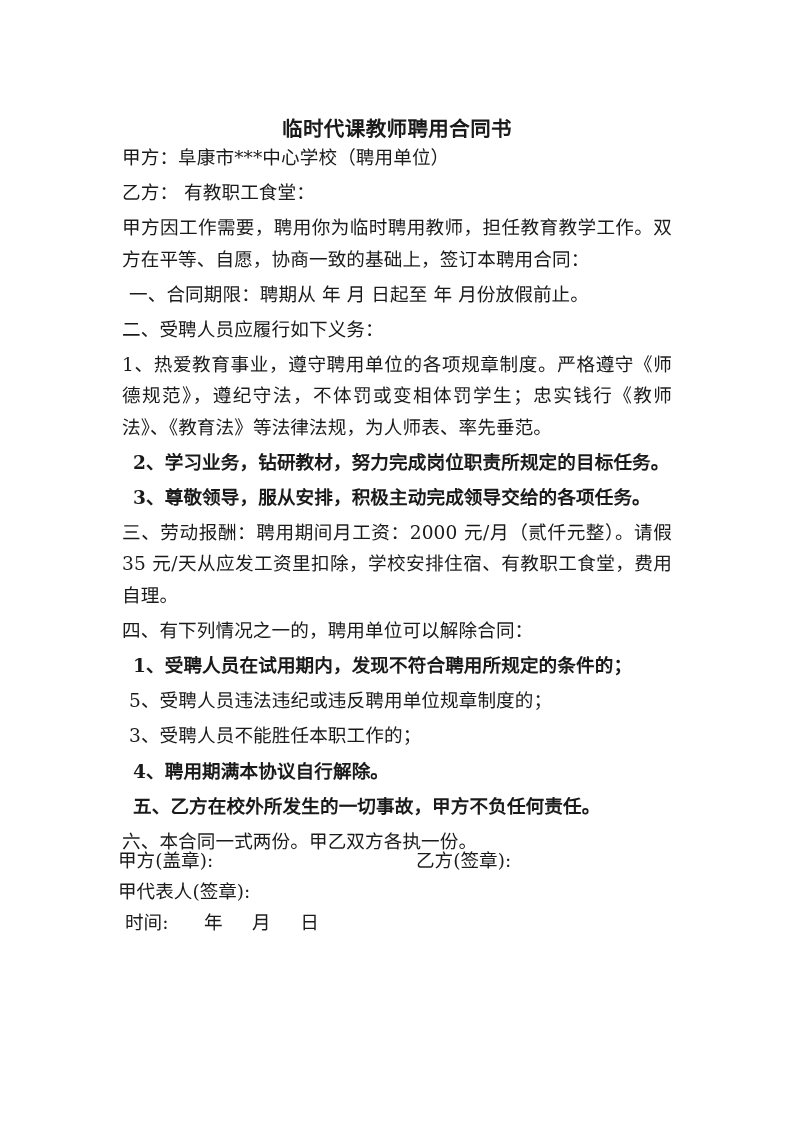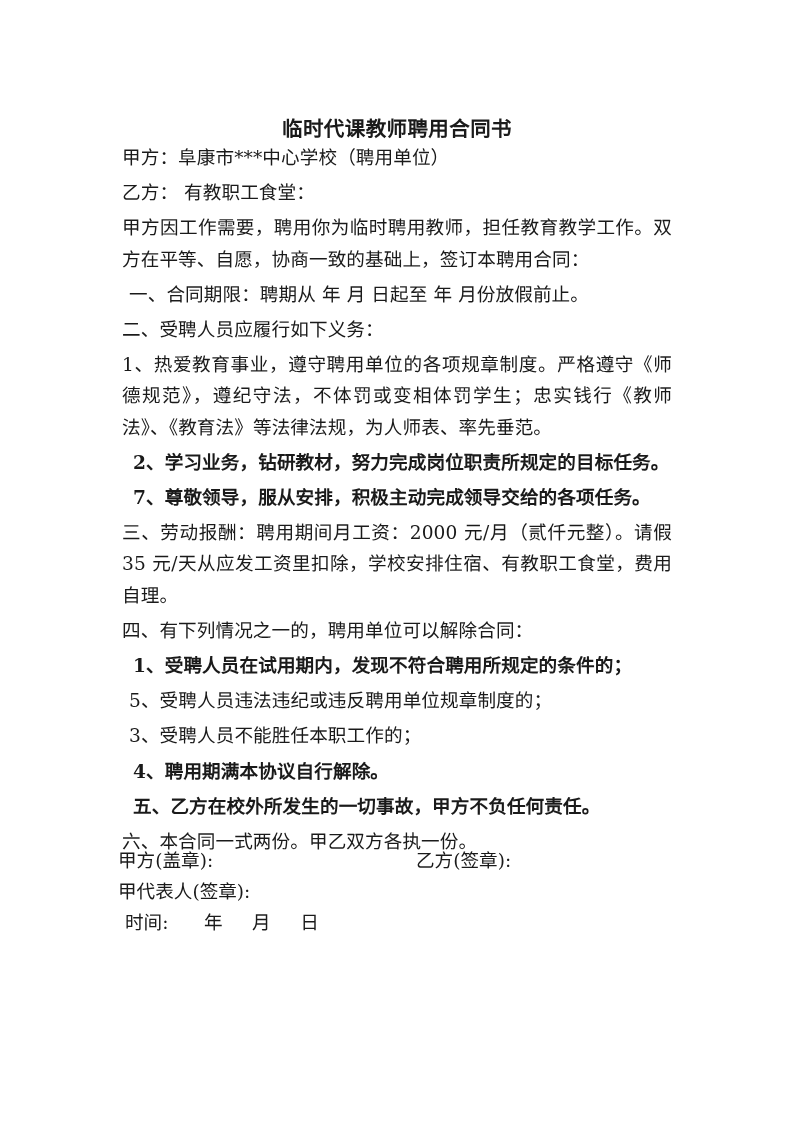--- a/index.html
+++ b/index.html
@@ -102,21 +102,21 @@
 
     <p class="para indent-0">乙方：              有教职工食堂：</p>
 
     <p class="para indent-0">甲方因工作需要，聘用你为临时聘用教师，担任教育教学工作。双方在平等、自愿，协商一致的基础上，签订本聘用合同：</p>
 
     <div id="clause-list">
         <p class="para indent-sm"> 一、合同期限：聘期从      年   月   日起至       年    月份放假前止。</p>
         <p class="para indent-0">二、受聘人员应履行如下义务：</p>
         <p class="para indent-0">1、热爱教育事业，遵守聘用单位的各项规章制度。严格遵守《师德规范》，遵纪守法，不体罚或变相体罚学生；忠实钱行《教师法》、《教育法》等法律法规，为人师表、率先垂范。</p>
         <p class="para indent-md"> 2、学习业务，钻研教材，努力完成岗位职责所规定的目标任务。</p>
-        <p class="para indent-md"> 7、尊敬领导，服从安排，积极主动完成领导交给的各项任务。</p>
+        <p class="para indent-md"> 3、尊敬领导，服从安排，积极主动完成领导交给的各项任务。</p>
         <p class="para indent-0">三、劳动报酬：聘用期间月工资：2000 元/月（贰仟元整）。请假 35 元/天从应发工资里扣除，学校安排住宿、有教职工食堂，费用自理。</p>
         <p class="para indent-0">四、有下列情况之一的，聘用单位可以解除合同：</p>
         <p class="para indent-md"> 1、受聘人员在试用期内，发现不符合聘用所规定的条件的；</p>
         <p class="para indent-sm"> 5、受聘人员违法违纪或违反聘用单位规章制度的；</p>
         <p class="para indent-sm"> 3、受聘人员不能胜任本职工作的；</p>
         <p class="para indent-md"> 4、聘用期满本协议自行解除。</p>
         <p class="para indent-md"> 五、乙方在校外所发生的一切事故，甲方不负任何责任。</p>
         <p class="para indent-0">六、本合同一式两份。甲乙双方各执一份。</p>
       </div>
 

